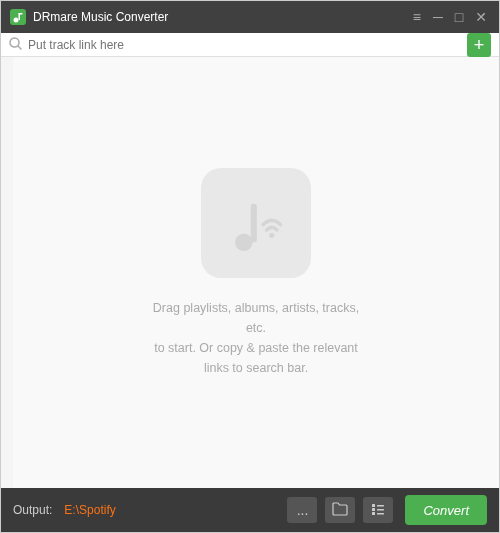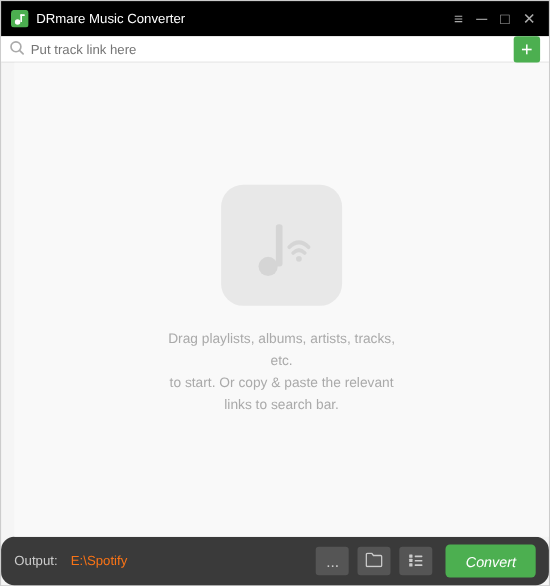--- a/index.html
+++ b/index.html
@@ -12,21 +12,21 @@
     }
     .window {
       width: 500px;
       height: 533px;
       background: #f5f5f5;
       display: flex;
       flex-direction: column;
       border: 1px solid #ccc;
     }
     .title-bar {
-      background: #000000;
+      background: #404040;
       height: 32px;
       display: flex;
       align-items: center;
       padding: 0 8px;
       flex-shrink: 0;
     }
     .title-bar-icon {
       width: 18px;
       height: 18px;
       margin-right: 6px;
@@ -125,21 +125,20 @@
       max-width: 220px;
     }
     .footer {
       background: #3a3a3a;
       height: 44px;
       display: flex;
       align-items: center;
       padding: 0 12px;
       flex-shrink: 0;
       gap: 8px;
-      border-radius: 12px;
     }
     .output-label {
       color: #ccc;
       font-size: 12px;
       margin-right: 4px;
       white-space: nowrap;
     }
     .output-path {
       color: #f97316;
       font-size: 12px;

